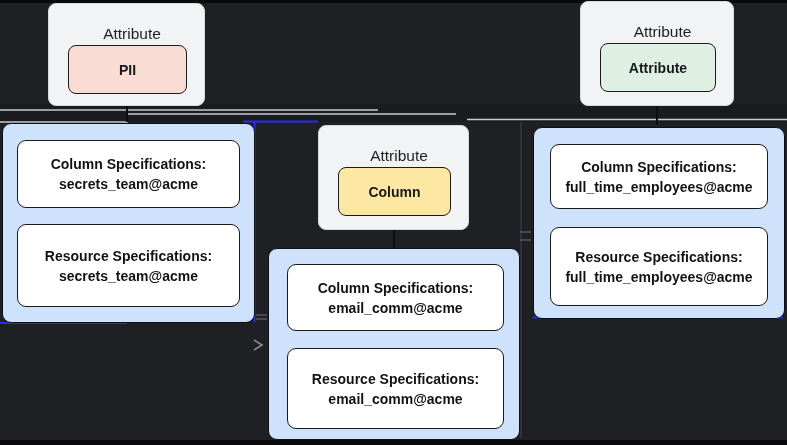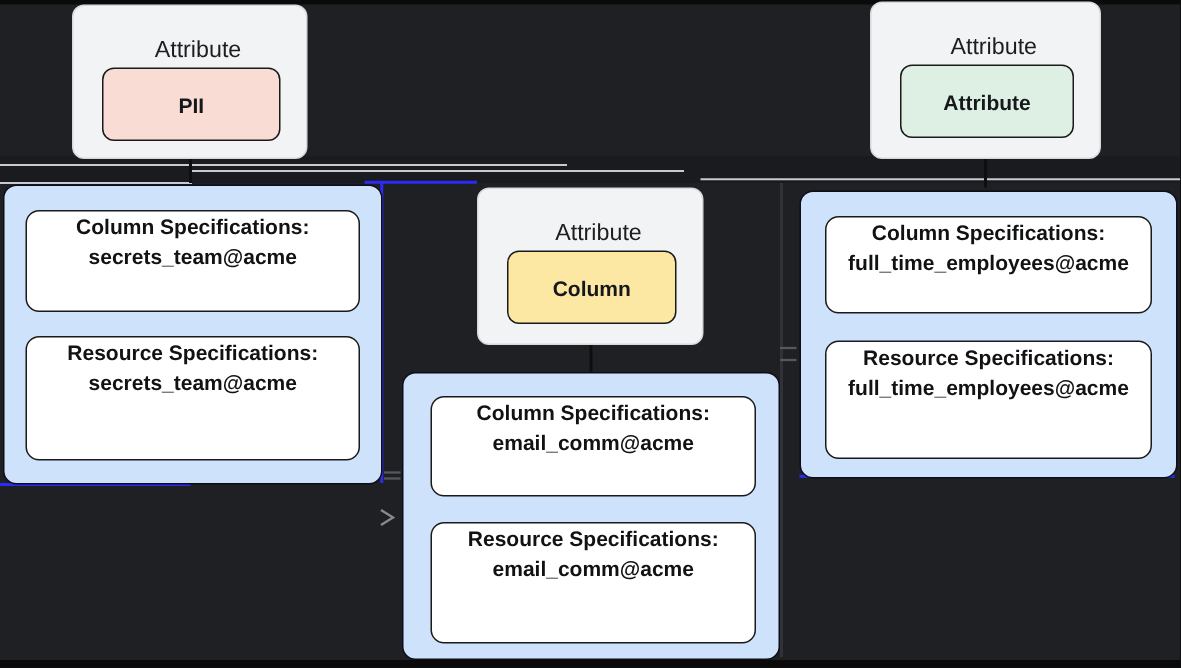--- a/index.html
+++ b/index.html
@@ -46,21 +46,21 @@
   }
   #group-left{left:2px;top:123px;width:251px;height:198px;}
   #group-middle{left:268px;top:248px;width:250px;height:190px;}
   #group-right{left:533px;top:127px;width:250px;height:190px;}
 
   .spec-box{
     position:absolute;
     background:var(--box-bg);
     border:1.7px solid var(--box-border);
     border-radius:9px;
-    display:flex;flex-direction:column;align-items:center;
+    display:flex;flex-direction:column;align-items:center;justify-content:center;
     text-align:center;font-weight:bold;font-size:14px;line-height:20px;
     color:var(--box-text);padding:0 4px;box-sizing:border-box;
   }
   #group-left .b1{left:14px;top:16px;width:223px;height:68px;}
   #group-left .b2{left:14px;top:100px;width:223px;height:83px;}
   #group-middle .b1{left:18px;top:15px;width:217px;height:67px;}
   #group-middle .b2{left:18px;top:99px;width:217px;height:81px;}
   #group-right .b1{left:16px;top:16px;width:218px;height:65px;}
   #group-right .b2{left:16px;top:99px;width:218px;height:79px;}
 </style>

